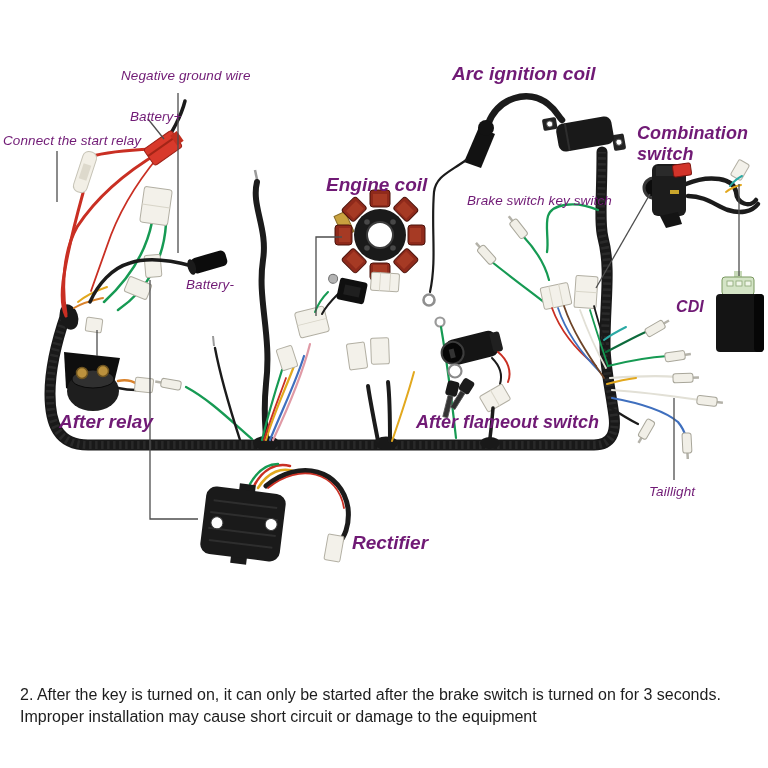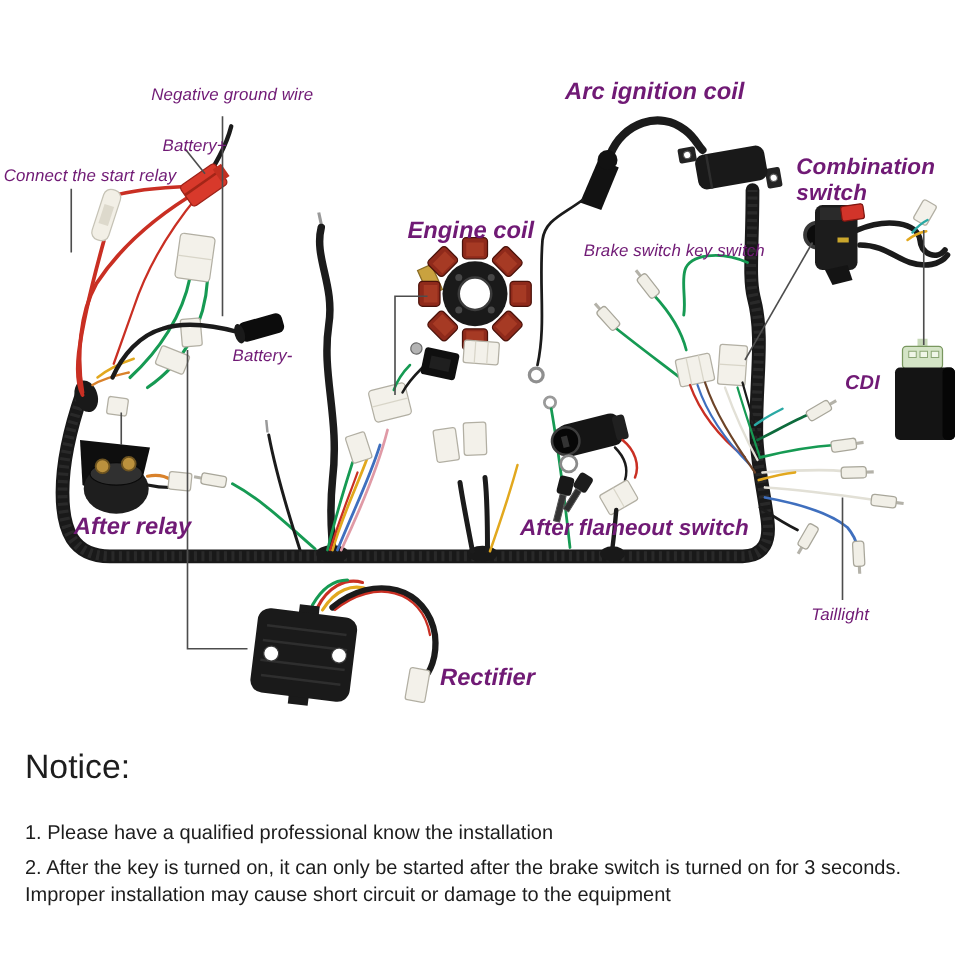--- a/index.html
+++ b/index.html
@@ -377,17 +377,15 @@
   <div class="lbl b" style="left:326px;top:174px;">Engine coil</div>
   <div class="lbl b2" style="left:637px;top:123px;">Combination switch</div>
   <div class="lbl" style="left:467px;top:193px;">Brake switch key switch</div>
   <div class="lbl" style="left:186px;top:277px;">Battery-</div>
   <div class="lbl cdi" style="left:676px;top:298px;">CDI</div>
   <div class="lbl b" style="left:59px;top:411px;">After relay</div>
   <div class="lbl b" style="left:416px;top:412px;font-size:18px;">After flameout switch</div>
   <div class="lbl b" style="left:352px;top:508px;margin-top:24px;">Rectifier</div>
   <div class="lbl" style="left:649px;top:484px;text-align:right;">Taillight</div>
 
-  <div class="notice-title">Notice:</div>
-  <div class="notice-item" style="top:656px;">1. Please have a qualified professional know the installation</div>
   <div class="notice-item" style="top:684px;">2. After the key is turned on, it can only be started after the brake switch is turned on for 3 seconds. Improper installation may cause short circuit or damage to the equipment</div>
 
 </div>
 
 </body></html>

